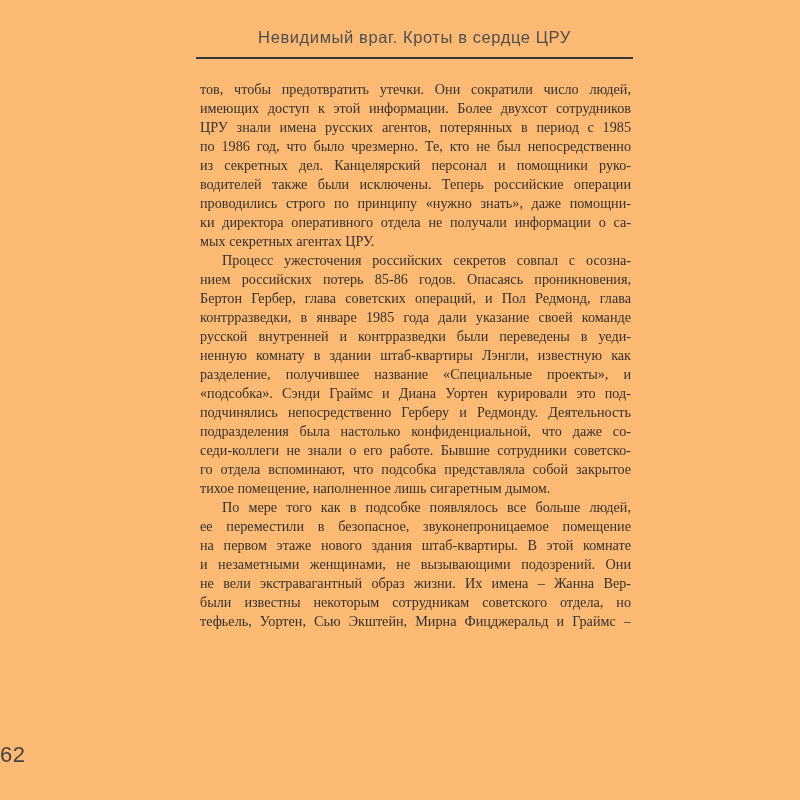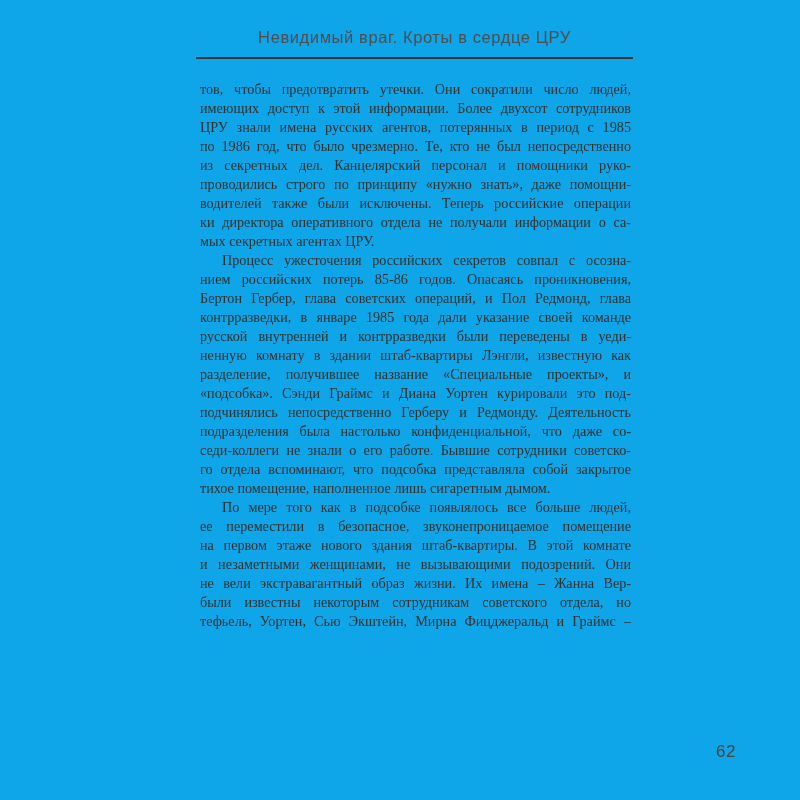--- a/index.html
+++ b/index.html
@@ -4,21 +4,21 @@
 <style>
   html, body {
     margin: 0;
     padding: 0;
     background: #ffffff;
   }
   .page {
     position: relative;
     width: 800px;
     height: 800px;
-    background: #0ea5e9;
+    background: #fdba74;
     overflow: hidden;
   }
   .running-head {
     position: absolute;
     top: 28px;
     left: 196px;
     width: 437px;
     text-align: center;
   }
   .running-title {
@@ -51,23 +51,23 @@
     text-align: justify;
     text-align-last: justify;
   }
   .line.indent { text-indent: 22px; }
   .line.last { text-align-last: left; }
   .page-number {
     position: absolute;
     top: 742px;
     left: 0;
     width: 736px;
-    text-align: right;
+    text-align: left;
     font-family: "Liberation Sans", sans-serif;
-    font-size: 17px;
+    font-size: 22px;
     color: #434343;
     letter-spacing: 0.5px;
   }
 </style>
 </head>
 <body>
 
 <div class="page">
 
   <div class="running-head">
@@ -76,22 +76,22 @@
   </div>
 
   <div class="body-text">
 
     <div class="para">
       <div class="line">тов, чтобы предотвратить утечки. Они сократили число людей,</div>
       <div class="line">имеющих доступ к этой информации. Более двухсот сотрудников</div>
       <div class="line">ЦРУ знали имена русских агентов, потерянных в период с 1985</div>
       <div class="line">по 1986 год, что было чрезмерно. Те, кто не был непосредственно</div>
       <div class="line">из секретных дел. Канцелярский персонал и помощники руко-</div>
+      <div class="line">водителей также были исключены. Теперь российские операции</div>
       <div class="line">проводились строго по принципу «нужно знать», даже помощни-</div>
-      <div class="line">водителей также были исключены. Теперь российские операции</div>
       <div class="line">ки директора оперативного отдела не получали информации о са-</div>
       <div class="line last">мых секретных агентах ЦРУ.</div>
     </div>
 
     <div class="para">
       <div class="line indent">Процесс ужесточения российских секретов совпал с осозна-</div>
       <div class="line">нием российских потерь 85-86 годов. Опасаясь проникновения,</div>
       <div class="line">Бертон Гербер, глава советских операций, и Пол Редмонд, глава</div>
       <div class="line">контрразведки, в январе 1985 года дали указание своей команде</div>
       <div class="line">русской внутренней и контрразведки были переведены в уеди-</div>

